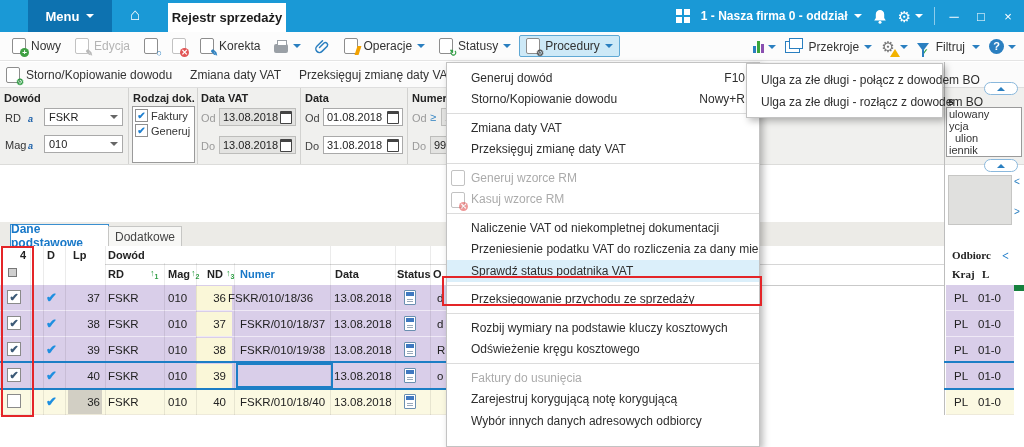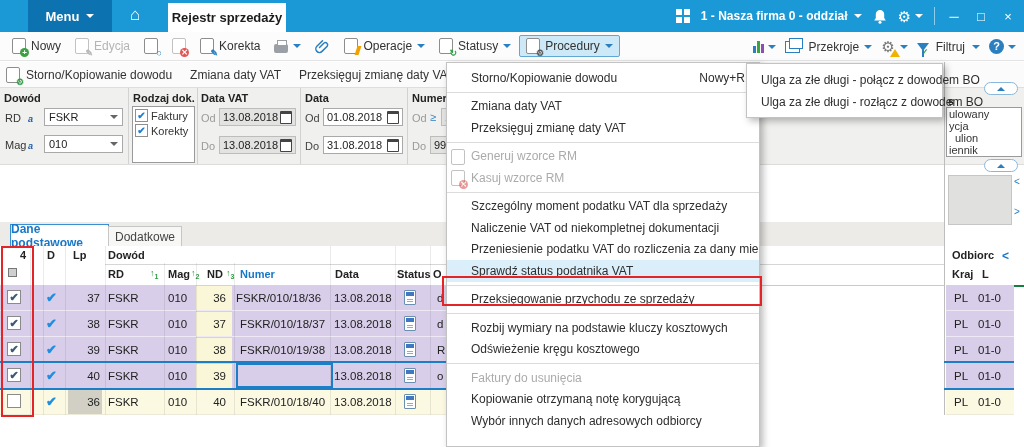--- a/index.html
+++ b/index.html
@@ -280,21 +280,21 @@
     <div class="abs fsepv" style="left:128px;top:0;height:76px;"></div>
 
     <span class="abs flabel" style="left:133px;top:4px;">Rodzaj dok.</span>
     <div class="abs listbox" style="left:132px;top:18px;width:63px;height:57px;">
       <div style="display:flex;align-items:center;gap:3px;padding:2px 2px 0 2px;">
         <span class="cb">✔</span>
         <span class="small">Faktury</span>
       </div>
       <div style="display:flex;align-items:center;gap:3px;padding:2px 2px 0 2px;">
         <span class="cb">✔</span>
-        <span class="small">Korekty</span>
+        <span class="small">Generuj</span>
       </div>
     </div>
     <div class="abs fsepv" style="left:197px;top:0;height:76px;"></div>
 
     <span class="abs flabel" style="left:201px;top:4px;">Data VAT</span>
     <span class="abs small gray" style="left:201px;top:24px;">Od</span>
     <div class="abs field dis" style="left:219px;top:20px;width:77px;height:18px;">
       <span>13.08.2018</span>
         <span class="cal"></span>
     </div>
@@ -359,21 +359,21 @@
   </div>
 
   <div class="abs row purple" style="left:0;top:285px;width:446px;">
     <span class="selchk">✔</span>
     <span class="dchk">✔</span>
     <span class="cellv" style="left:66px;width:34px;text-align:right;">37</span>
     <span class="cellv" style="left:108px;">FSKR</span>
     <span class="cellv" style="left:168px;">010</span>
     <span class="ndcell" style="left:196px;width:36px;"></span>
     <span class="cellv" style="left:196px;width:30px;text-align:right;">36</span>
-    <span class="cellv" style="left:236px;">FSKR/010/18/36</span>
+    <span class="cellv" style="left:228px;">FSKR/010/18/36</span>
     <span class="cellv" style="left:334px;">13.08.2018</span>
     <span class="sdoc"></span>
     <span class="cellv" style="left:437px;">d</span>
   </div>
 
   <div class="abs row purple" style="left:0;top:311px;width:446px;">
     <span class="selchk">✔</span>
     <span class="dchk">✔</span>
     <span class="cellv" style="left:66px;width:34px;text-align:right;">38</span>
     <span class="cellv" style="left:108px;">FSKR</span>
@@ -454,21 +454,21 @@
     <div class="small" style="padding-left:8px;line-height:12px;">ulion</div>
     <div class="small" style="padding-left:2px;line-height:12px;">iennik</div>
   </div>
   <div class="abs pill" style="left:984px;top:159px;">
       <span class="caru"></span>
     </div>
   <div class="abs" style="left:948px;top:175px;width:62px;height:48px;background:#e0e0de;border:1px solid #c6c6c4;"></div>
   <span class="abs" style="left:1014px;top:176px;color:#2a7fc0;font-size:10px;">&lt;</span>
   <span class="abs" style="left:1014px;top:206px;color:#2a7fc0;font-size:10px;">&gt;</span>
 
-  <div class="abs" style="left:946px;top:246px;width:78px;height:39px;background:#fff;border-bottom:2px solid #15803d;">
+  <div class="abs" style="left:946px;top:246px;width:78px;height:39px;background:#fff;border-bottom:6px solid #15803d;font-family:Liberation Serif, serif;">
     <span class="abs thead-txt" style="left:6px;top:3px;">Odbiorc</span>
     <span class="abs" style="left:56px;top:3px;color:#1878c8;font-weight:bold;">&lt;</span>
     <span class="abs thead-txt" style="left:6px;top:22px;">Kraj</span>
     <span class="abs thead-txt" style="left:36px;top:22px;">L</span>
   </div>
   <div class="abs row purple" style="left:946px;top:285px;width:68px;">
     <span class="cellv" style="left:8px;">PL</span>
     <span class="cellv" style="left:32px;">01-0</span>
   </div>
   <div class="abs row purple" style="left:946px;top:311px;width:68px;">
@@ -483,20 +483,24 @@
     <span class="cellv" style="left:8px;">PL</span>
     <span class="cellv" style="left:32px;">01-0</span>
   </div>
   <div class="abs row cream" style="left:946px;top:389px;width:68px;">
     <span class="cellv" style="left:8px;">PL</span>
     <span class="cellv" style="left:32px;">01-0</span>
   </div>
 
   <div class="abs menu">
     <div class="mi">
+      <span>Generuj dowód</span>
+      <span class="sc">F10</span>
+    </div>
+    <div class="mi">
       <span>Storno/Kopiowanie dowodu</span>
       <span class="sc">Nowy+R</span>
     </div>
     <div class="msep"></div>
     <div class="mi">
       <span>Zmiana daty VAT</span>
     </div>
     <div class="mi">
       <span>Przeksięguj zmianę daty VAT</span>
     </div>
@@ -506,23 +510,20 @@
       <span>Generuj wzorce RM</span>
     </div>
     <div class="mi dis">
       <span class="mic doc dim">
           <span class="badge bg-red" style="opacity:.6;">✕</span>
         </span>
       <span>Kasuj wzorce RM</span>
     </div>
     <div class="msep"></div>
     <div class="mi">
-      <span>Szczególny moment podatku VAT dla sprzedaży</span>
-    </div>
-    <div class="mi">
       <span>Naliczenie VAT od niekompletnej dokumentacji</span>
     </div>
     <div class="mi">
       <span>Przeniesienie podatku VAT do rozliczenia za dany miesiąc</span>
     </div>
     <div class="mi hl">
       <span>Sprawdź status podatnika VAT</span>
     </div>
     <div class="msep"></div>
     <div class="mi">
@@ -533,21 +534,21 @@
       <span>Rozbij wymiary na podstawie kluczy kosztowych</span>
     </div>
     <div class="mi">
       <span>Odświeżenie kręgu kosztowego</span>
     </div>
     <div class="msep"></div>
     <div class="mi dis">
       <span>Faktury do usunięcia</span>
     </div>
     <div class="mi">
-      <span>Kopiowanie otrzymaną notę korygującą</span>
+      <span>Zarejestruj korygującą notę korygującą</span>
     </div>
     <div class="mi">
       <span>Wybór innych danych adresowych odbiorcy</span>
     </div>
   </div>
 
   <div class="abs submenu">
     <div class="smi">
       <span>Ulga za złe długi - połącz z dowodem BO</span>
     </div>

